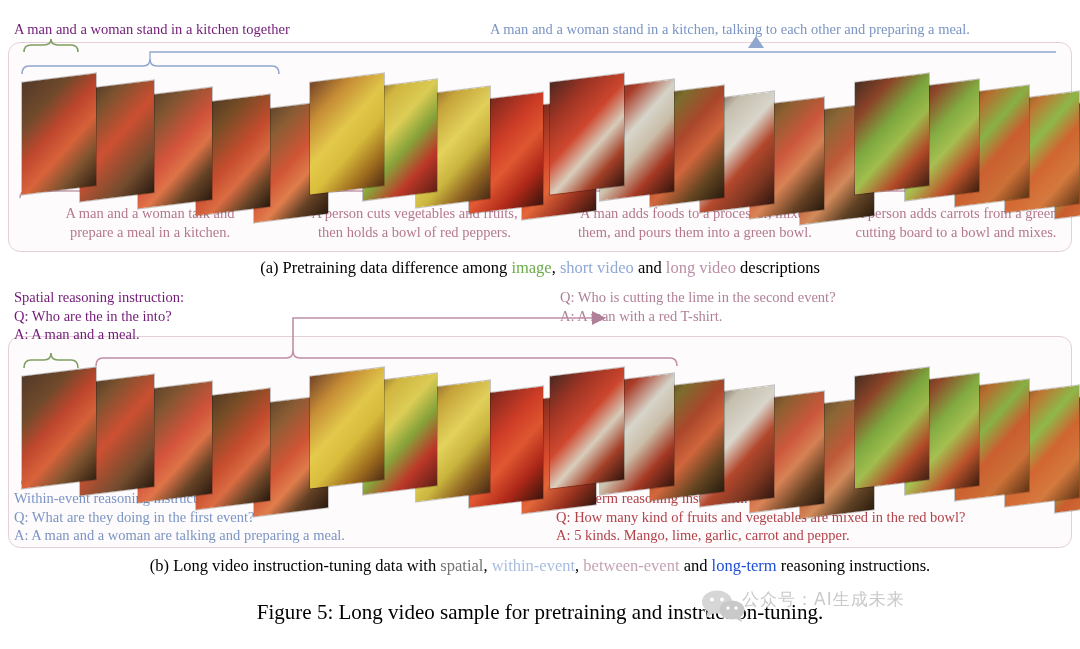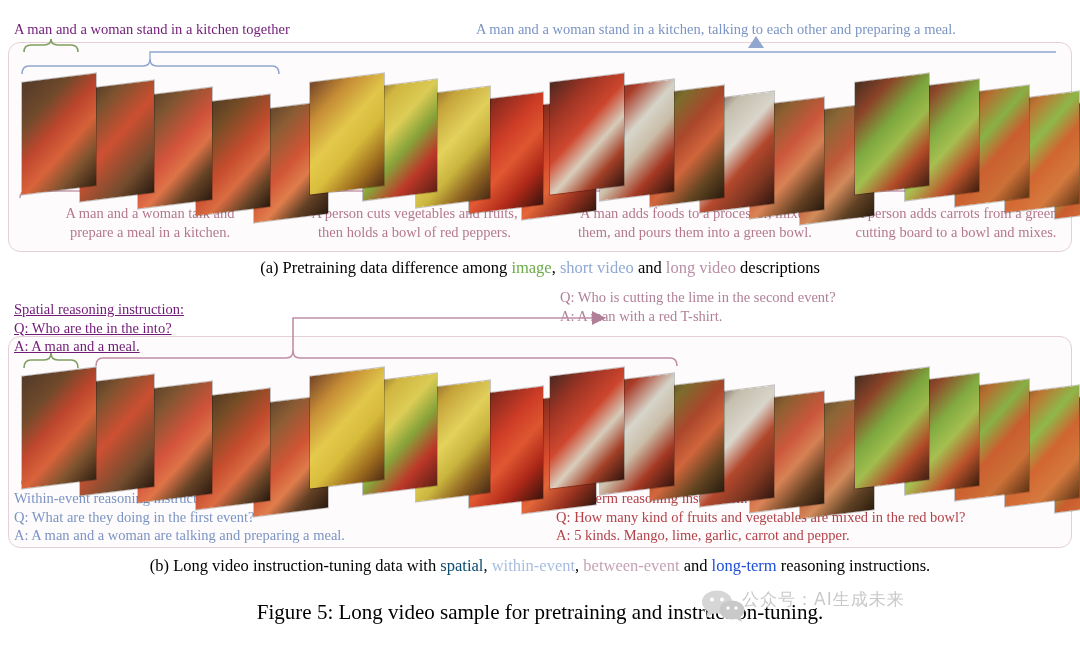--- a/index.html
+++ b/index.html
@@ -71,21 +71,21 @@
   .figtitle{
     position:absolute;
     text-align:center;
     color:#000;
     font-size:21px;
     width:100%;
   }
   .kw-green{color:#6cab4a;}
   .kw-blue{color:#8fa8d6;}
   .kw-mauve{color:#b98fa6;}
-  .kw-spatial{color:#0c4a6e;}
+  .kw-spatial{color:#737373;}
   .kw-within{color:#a8bde0;}
   .kw-between{color:#c5a2b4;}
   .kw-long{color:#1d4ed8;}
 
   svg.overlay{position:absolute;left:0;top:0;width:1080px;height:649px;pointer-events:none;}
 
   
   #watermark{
     position:absolute;
     left:742px;top:588px;
@@ -100,21 +100,21 @@
     width:46px;height:32px;
   }
 </style>
 </head>
 <body>
 
 <div class="panel" id="panel-a"></div>
 
 <div class="cap cap-green nosel" id="a-top-left" style="left:14px;top:20px;width:330px;text-align:left;">A man and a woman stand in a kitchen together</div>
 
-<div class="cap cap-blue nosel" id="a-top-right" style="left:476px;top:20px;width:580px;text-align:left;">A man and a woman stand in a kitchen, talking to each other and preparing a meal.</div>
+<div class="cap cap-blue nosel" id="a-top-right" style="left:490px;top:20px;width:580px;text-align:left;">A man and a woman stand in a kitchen, talking to each other and preparing a meal.</div>
 
 <div class="strip" id="strip-a1" style="left:22px;top:78px;">
     <div class="frame" style="left: 0px; top: 0px; z-index: 5; background-image: linear-gradient(135deg, rgb(74, 47, 29) 0%, rgb(109, 69, 36) 25%, rgb(200, 69, 42) 45%, rgb(232, 103, 58) 62%, rgb(138, 90, 50) 80%, rgb(58, 38, 21) 100%);"></div>
     <div class="frame" style="left: 58px; top: 6.96px; z-index: 4; background-image: linear-gradient(135deg, rgb(61, 40, 23) 0%, rgb(122, 78, 40) 22%, rgb(217, 80, 47) 48%, rgb(125, 81, 48) 78%, rgb(47, 31, 18) 100%);"></div>
     <div class="frame" style="left: 116px; top: 13.92px; z-index: 3; background-image: linear-gradient(135deg, rgb(68, 48, 28) 0%, rgb(128, 82, 43) 24%, rgb(224, 84, 58) 50%, rgb(240, 122, 74) 65%, rgb(111, 72, 40) 82%, rgb(51, 31, 18) 100%);"></div>
     <div class="frame" style="left: 174px; top: 20.88px; z-index: 2; background-image: linear-gradient(135deg, rgb(58, 38, 22) 0%, rgb(116, 73, 31) 26%, rgb(210, 77, 43) 52%, rgb(236, 114, 68) 68%, rgb(116, 75, 42) 84%, rgb(44, 28, 16) 100%);"></div>
     <div class="frame" style="left: 232px; top: 27.84px; z-index: 1; background-image: linear-gradient(135deg, rgb(70, 48, 29) 0%, rgb(139, 90, 46) 25%, rgb(221, 86, 51) 50%, rgb(242, 133, 79) 66%, rgb(107, 69, 38) 82%, rgb(48, 30, 17) 100%);"></div>
   </div>
 <div class="strip" id="strip-a2" style="left:310px;top:78px;">
     <div class="frame" style="left: 0px; top: 0px; z-index: 5; background-image: linear-gradient(135deg, rgb(107, 58, 30) 0%, rgb(201, 139, 46) 22%, rgb(239, 210, 74) 45%, rgb(232, 201, 60) 62%, rgb(176, 120, 31) 82%, rgb(93, 52, 23) 100%);"></div>
@@ -143,21 +143,21 @@
 <div class="cap cap-pink nosel" style="left:272px;top:204px;width:285px;">A person cuts vegetables and fruits,<br>then holds a bowl of red peppers.</div>
 <div class="cap cap-pink nosel" style="left:550px;top:204px;width:290px;">A man adds foods to a processor, mixes<br>them, and pours them into a green bowl.</div>
 <div class="cap cap-pink nosel" style="left:836px;top:204px;width:240px;">A person adds carrots from a green<br>cutting board to a bowl and mixes.</div>
 
 <div class="figcap" id="cap-a" style="left:0;top:258px;width:1080px;">
   <span>(a) Pretraining data difference among </span><span class="kw-green">image</span><span>, </span><span class="kw-blue">short video</span><span> and </span><span class="kw-mauve">long video</span><span> descriptions</span>
 </div>
 
 <div class="panel" id="panel-b"></div>
 
-<div class="qa cap-green nosel" style="left:14px;top:300px;text-decoration:underline;">
+<div class="qa cap-green nosel" style="left:14px;top:288px;">
   <div>Spatial reasoning instruction:</div>
   <div>Q: Who are the in the into?</div>
   <div>A: A man and a meal.</div>
 </div>
 
 <div class="qa cap-mauve nosel" style="left:560px;top:288px;">
   <div>Q: Who is cutting the lime in the second event?</div>
   <div>A: A man with a red T-shirt.</div>
 </div>
 

